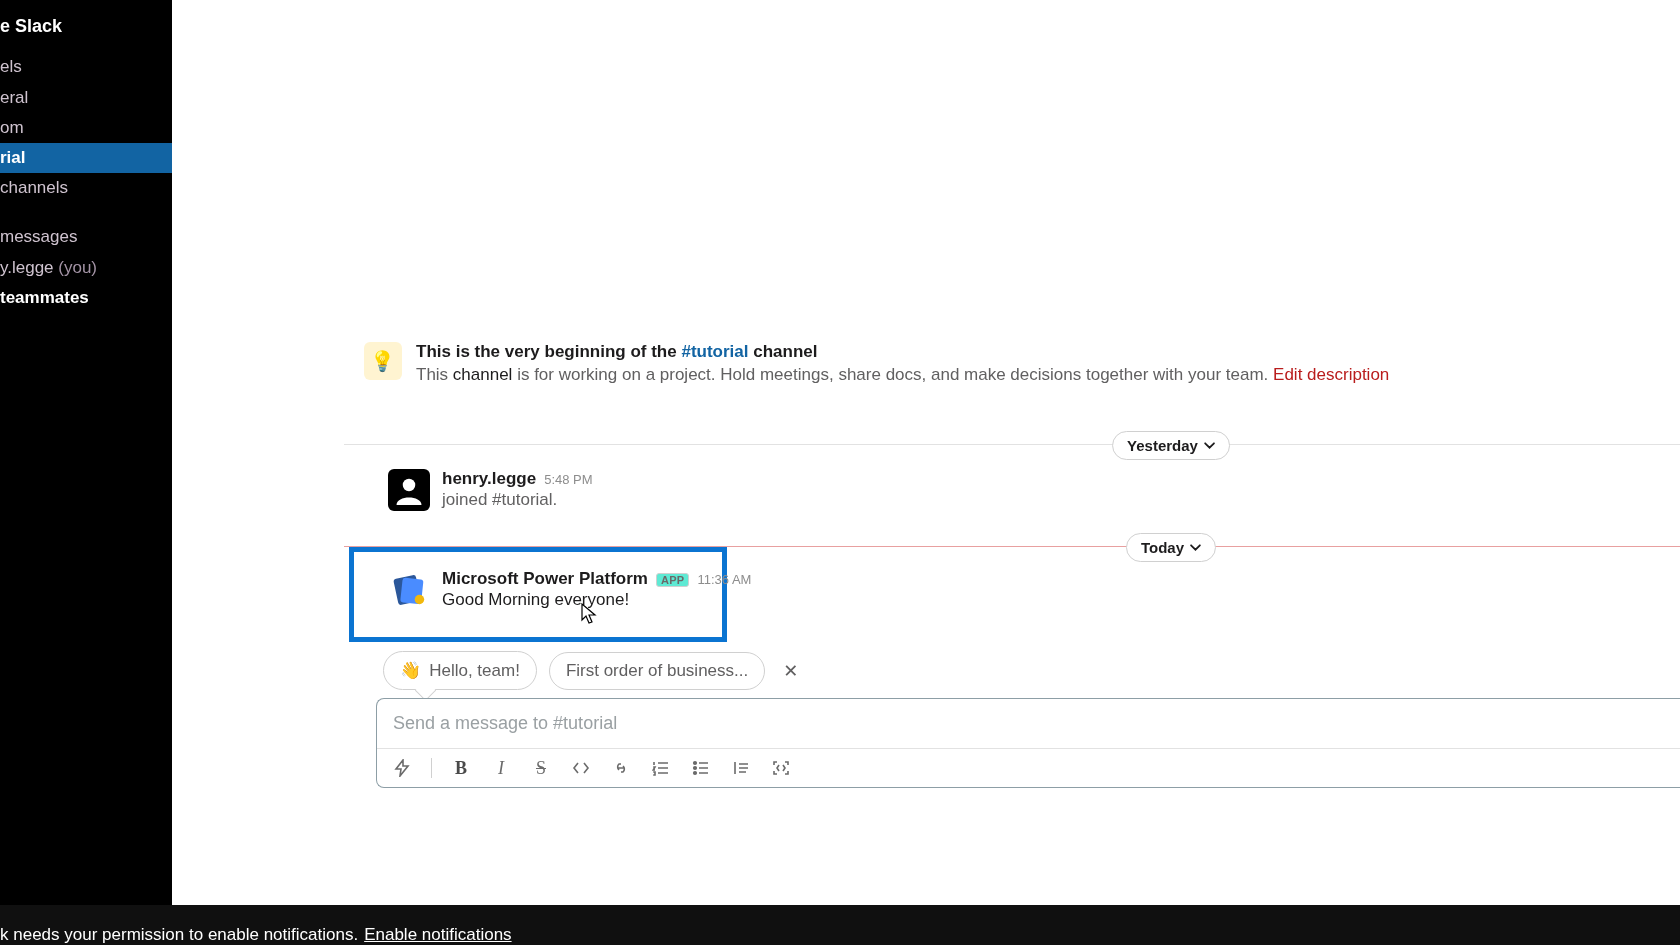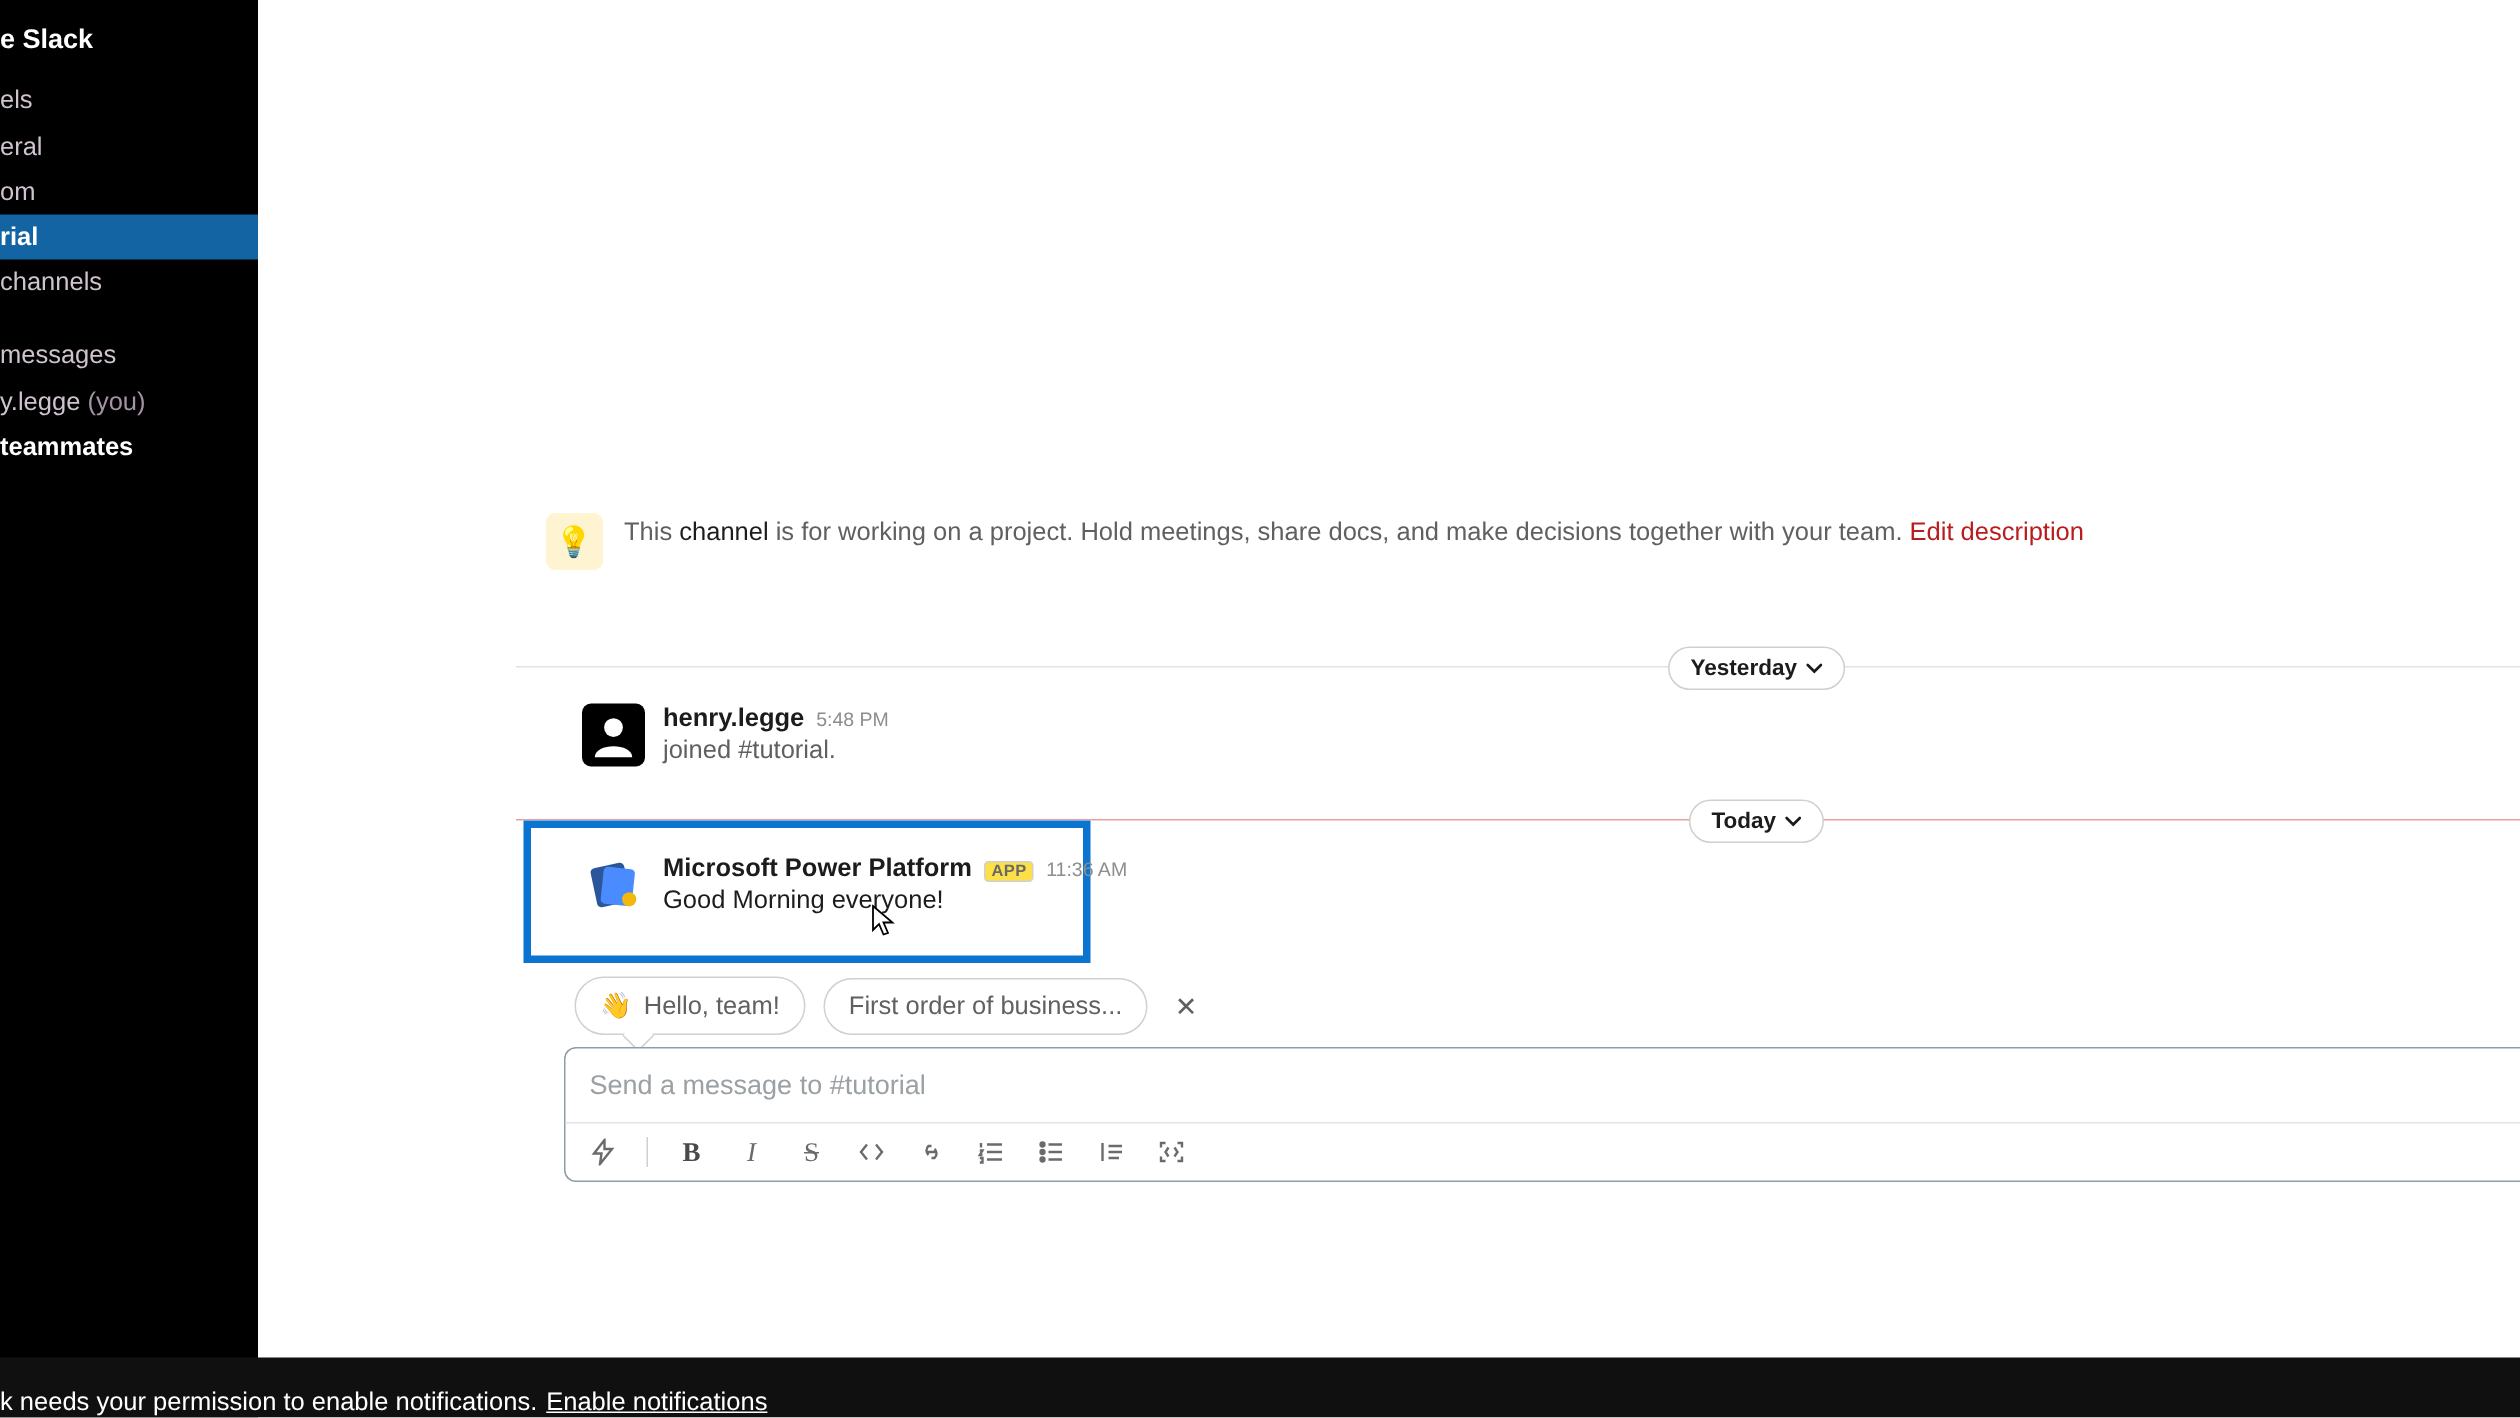--- a/index.html
+++ b/index.html
@@ -25,21 +25,21 @@
   .divider-row { position:absolute; left:172px; right:0; display:flex; align-items:center; }
   .divider-row .line { flex:1; height:1px; background:#e2e2e2; }
   .divider-row.red .line { background:#e8a0a0; }
   .date-pill { position:absolute; transform:translateX(-50%); background:#fff; border:1px solid #d0d0d0; border-radius:18px; padding:5px 14px; font-size:15px; font-weight:600; color:#1d1c1d; display:flex; align-items:center; gap:6px; cursor:pointer; }
   .date-pill svg { width:11px; height:11px; }
   .msg { position:absolute; left:192px; display:flex; gap:12px;padding-left:24px; }
   .avatar { width:42px; height:42px; border-radius:6px; background:#000; display:flex; align-items:center; justify-content:center; }
   .avatar svg { width:30px; height:30px; }
   .msg-body .name-row { display:flex; align-items:baseline; gap:8px; }
   .msg-body .name { font-weight:800; font-size:17px; color:#1d1c1d; }
-  .app-badge { font-size:11px; font-weight:600; color:#696969; background:#fde047; border:1px solid #d0d0d0; border-radius:3px; padding:0 4px; letter-spacing:0.3px; }
+  .app-badge { font-size:11px; font-weight:600; color:#696969; background:#5eead4; border:1px solid #d0d0d0; border-radius:3px; padding:0 4px; letter-spacing:0.3px; }
   .msg-body .time { font-size:13px; color:#8d8d8d; }
   .msg-body .text { font-size:17px; color:#616061; margin-top:1px; }
   .msg-body .dark { color:#1d1c1d; }
   .highlight-box { position:absolute; border:5px solid #0b74d1; background:#fff; }
   .pp-avatar { width:42px; height:42px; border-radius:6px; background:#fff; display:flex; align-items:center; justify-content:center; position:relative; }
   .pp-avatar svg { width:38px; height:38px; }
   .cursor { position:absolute; width:16px; height:22px; }
   
   .suggest-row { position:absolute; display:flex; gap:12px; align-items:center; }
   .suggest-pill { border:1px solid #d0d0d0; border-radius:22px; padding:8px 16px; font-size:17px; color:#616061; background:#fff; display:flex; align-items:center; gap:8px; cursor:pointer; }
@@ -79,20 +79,23 @@
       <span class="you"> </span><span class="you">(you)</span>
     </div>
     <div class="item bold">teammates</div>
   </div>
 
   <div class="main">
 
     <div class="intro">
       <div class="intro-icon">💡</div>
       <div class="intro-text">
+        <div class="line1">
+          <span>This is the very beginning of the </span><span class="hash">#tutorial</span><span> channel</span>
+        </div>
         <div class="line2">
           <span>This </span><span class="strong">channel</span><span> is for working on a project. Hold meetings, share docs, and make decisions together with your team. </span><span class="link">Edit description</span>
         </div>
       </div>
     </div>
 
     <div class="divider-row" style="top:444px;">
       <div class="line"></div>
     </div>
     <div class="date-pill" style="top:431px; left:999px;">

